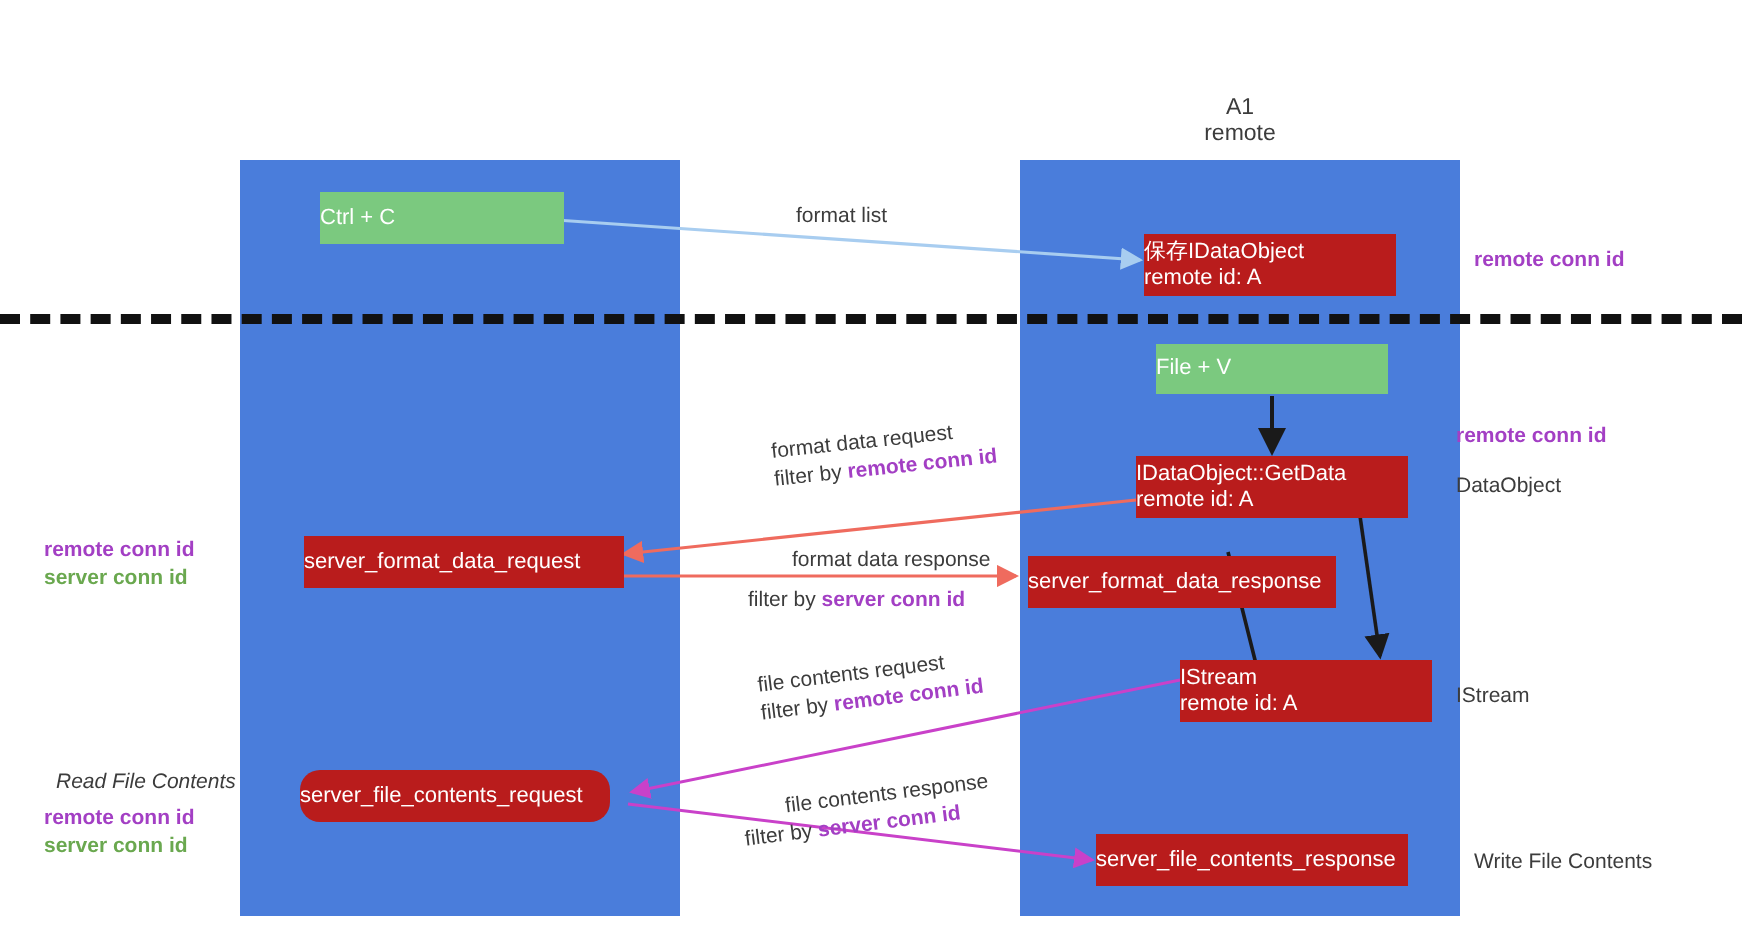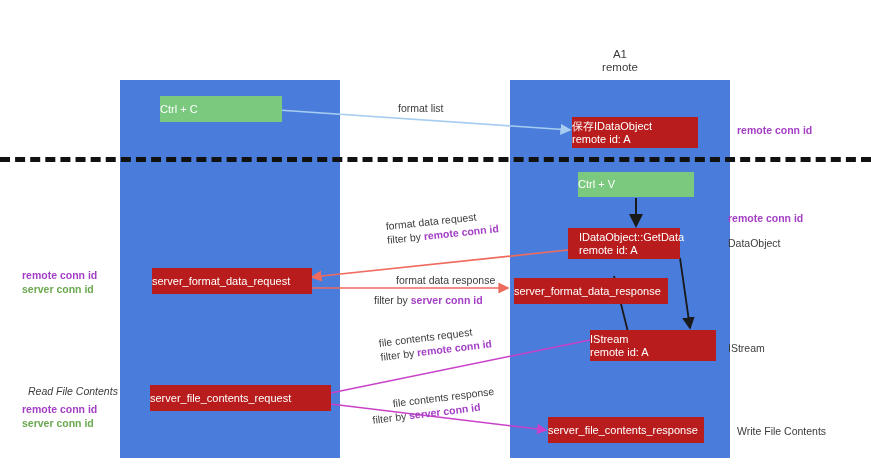--- a/index.html
+++ b/index.html
@@ -83,42 +83,42 @@
   <div class="box green" style="left:160px;top:96px;width:122px;height:26px;">
     <span>Ctrl + C</span>
   </div>
 
   <div class="box orange" style="left:572px;top:117px;width:126px;height:31px;">
     <span>保存IDataObject</span>
     <span>remote id: A</span>
   </div>
 
   <div class="box green" style="left:578px;top:172px;width:116px;height:25px;">
-    <span>Ctrl + V</span>
+    <span>File + V</span>
   </div>
 
-  <div class="box orange" style="left:568px;top:228px;width:112px;height:31px;padding-left:11px;">
+  <div class="box orange" style="left:568px;top:228px;width:136px;height:31px;">
     <span>IDataObject::GetData</span>
     <span>remote id: A</span>
   </div>
 
   <div class="box orange" style="left:152px;top:268px;width:160px;height:26px;">
     <span>server_format_data_request</span>
   </div>
 
   <div class="box orange" style="left:514px;top:278px;width:154px;height:26px;">
     <span>server_format_data_response</span>
   </div>
 
   <div class="box orange" style="left:590px;top:330px;width:126px;height:31px;">
     <span>IStream</span>
     <span>remote id: A</span>
   </div>
 
-  <div class="box orange" style="left:150px;top:385px;width:181px;height:26px;">
+  <div class="box orange" style="left:150px;top:385px;width:155px;height:26px;border-radius:10px;">
     <span>server_file_contents_request</span>
   </div>
 
   <div class="box orange" style="left:548px;top:417px;width:156px;height:26px;">
     <span>server_file_contents_response</span>
   </div>
 
   <div class="lbl" style="left:398px;top:101px;">format list</div>
 
   <div class="lbl rot" style="left:385px;top:219px;transform:rotate(-6deg);">

